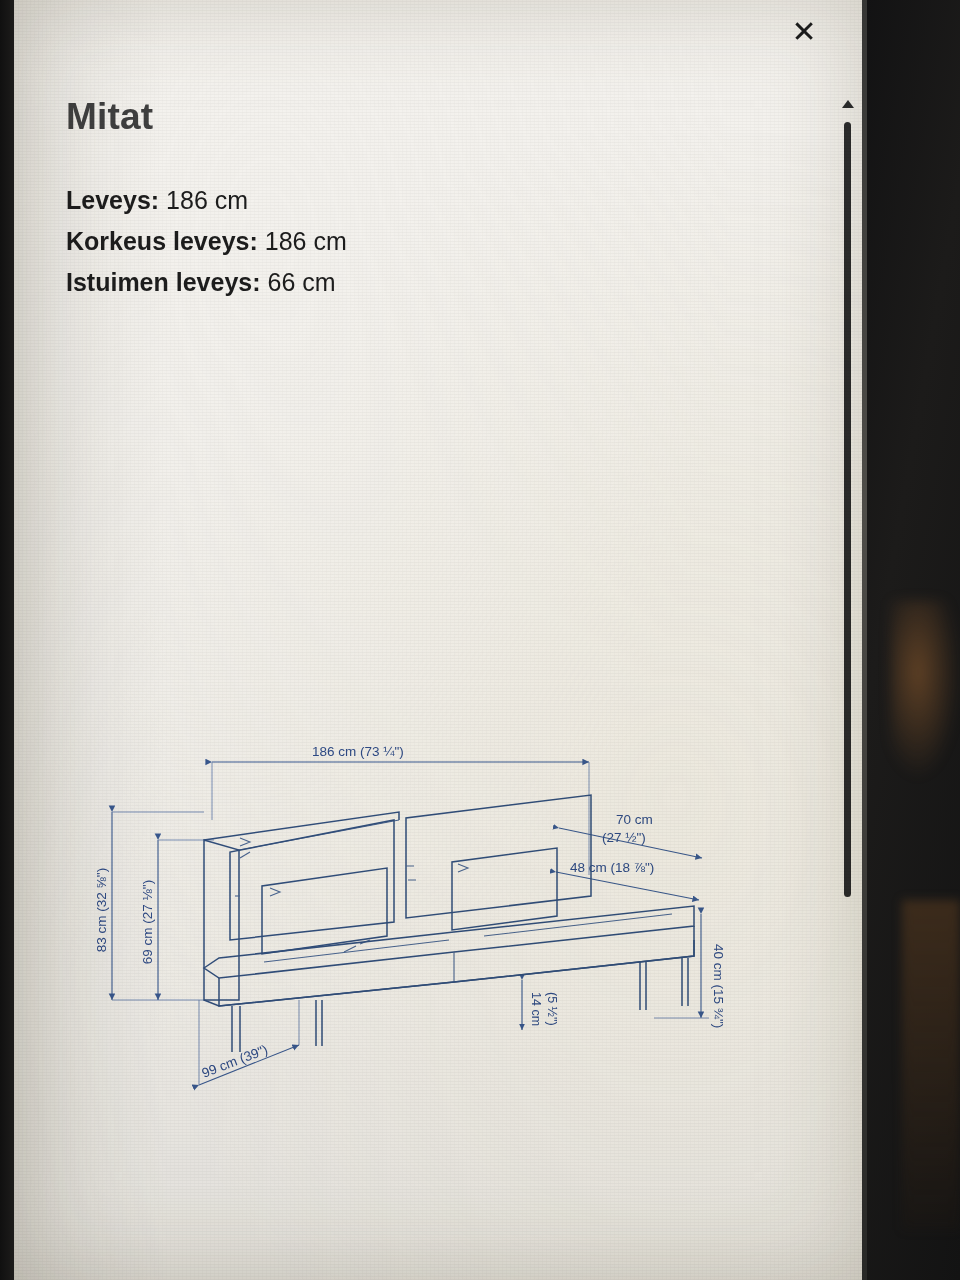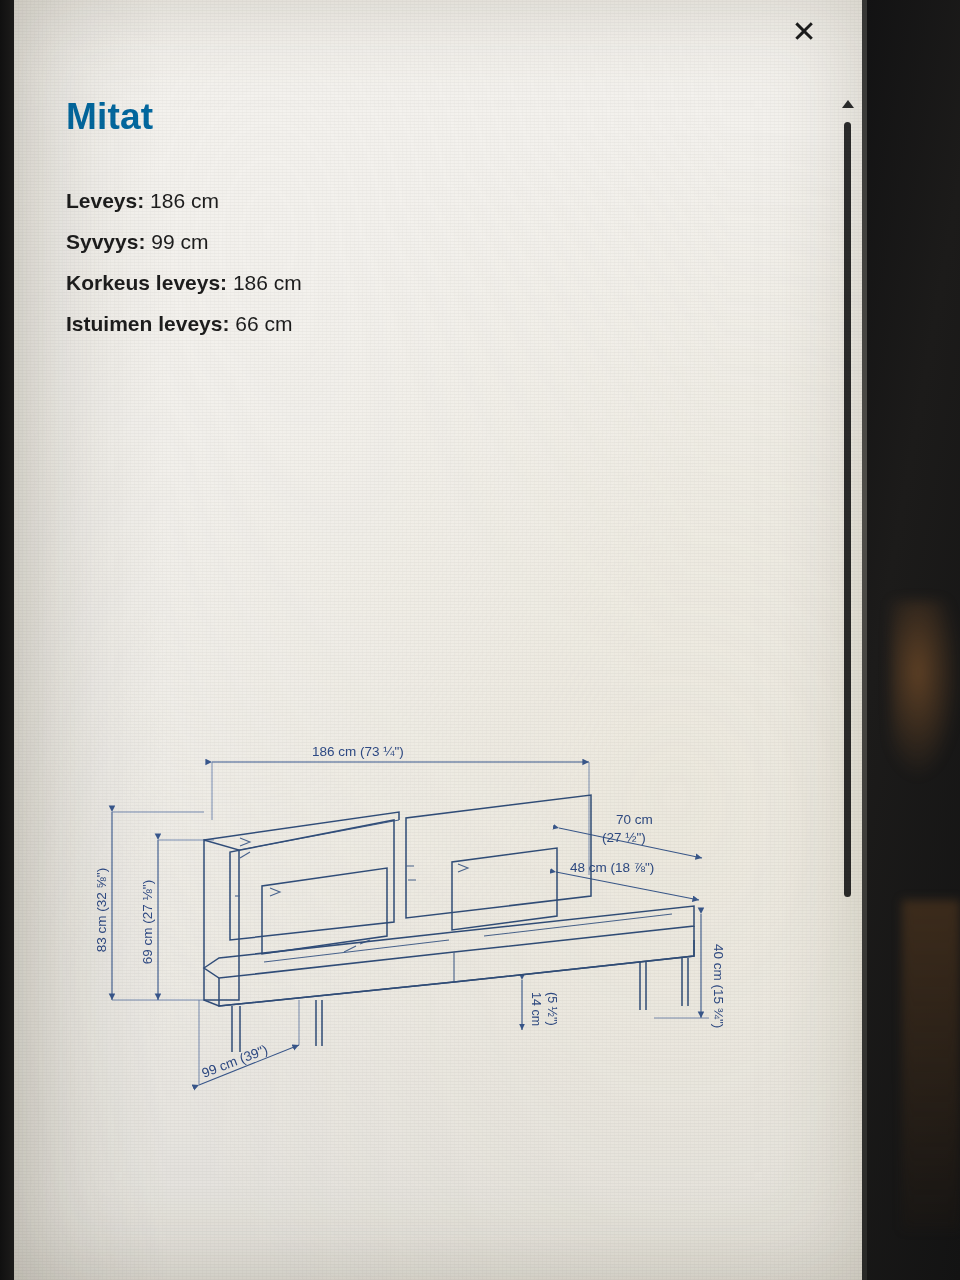--- a/index.html
+++ b/index.html
@@ -116,32 +116,32 @@
     cursor: pointer;
     font-family: "DejaVu Sans", sans-serif;
   }
 
   .title {
     position: absolute;
     left: 52px;
     top: 96px;
     font-size: 37px;
     font-weight: bold;
-    color: #0369a1;
+    color: #404040;
     letter-spacing: .2px;
   }
 
   .specs {
     position: absolute;
     left: 52px;
     top: 180px;
     width: 740px;
   }
   .spec-row {
-    font-size: 21px;
+    font-size: 25px;
     color: #1d1d1d;
     line-height: 41px;
     white-space: nowrap;
   }
   .spec-row b {
     font-weight: bold;
   }
   .spec-row span.v {
     font-weight: normal;
   }
@@ -224,24 +224,20 @@
   <div class="screen">
 
     <div class="close-btn">✕</div>
 
     <div class="title">Mitat</div>
 
     <div class="specs">
       <div class="spec-row">
         <b>Leveys:</b>
         <span class="v">186 cm</span>
-      </div>
-      <div class="spec-row">
-        <b>Syvyys:</b>
-        <span class="v">99 cm</span>
       </div>
       <div class="spec-row">
         <b>Korkeus leveys:</b>
         <span class="v">186 cm</span>
       </div>
       <div class="spec-row">
         <b>Istuimen leveys:</b>
         <span class="v">66 cm</span>
       </div>
     </div>

